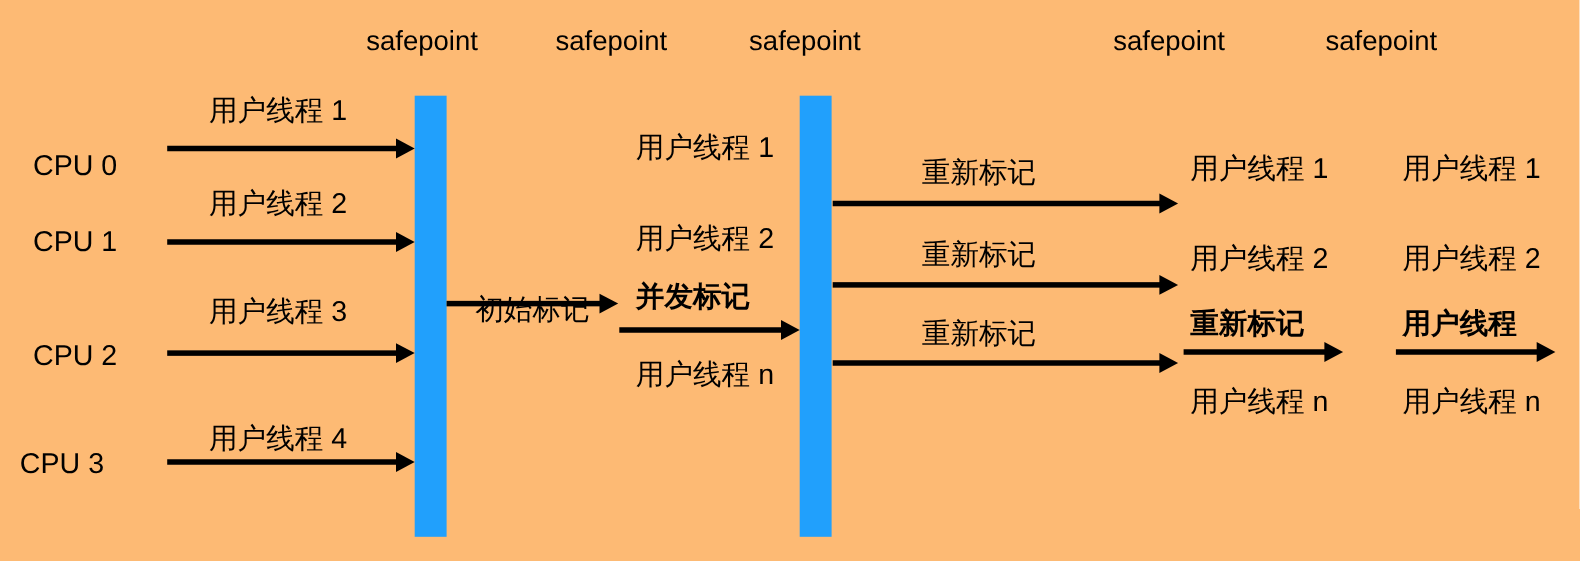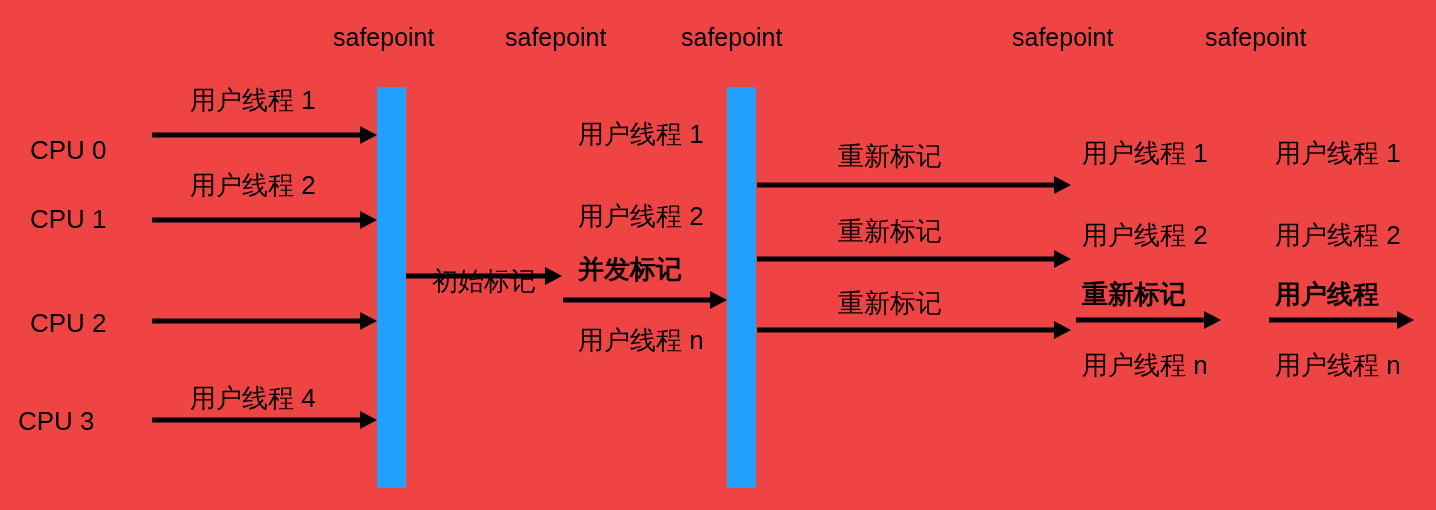--- a/index.html
+++ b/index.html
@@ -4,21 +4,21 @@
 <style>
   html, body {
     margin: 0;
     padding: 0;
     background: #ffffff;
   }
   #canvas {
     position: relative;
     width: 1436px;
     height: 510px;
-    background: #ef4444;
+    background: #fdba74;
     font-family: "Liberation Sans", "DejaVu Sans", sans-serif;
     color: #000000;
     overflow: hidden;
   }
   .lbl {
     position: absolute;
     white-space: nowrap;
     line-height: 1;
     font-size: 26px;
     color: #000;
@@ -73,20 +73,21 @@
   <div class="bar" style="left: 377px; top: 87px; width: 29px; height: 401px; background: rgb(33, 160, 252);"></div>
   <div class="bar" style="left: 727px; top: 87px; width: 29px; height: 401px; background: rgb(33, 160, 252);"></div>
 
   <div class="lbl" style="left: 30px; top: 121px; margin-top: 16px;">CPU 0</div>
   <div class="lbl" style="left: 30px; top: 206px;">CPU 1</div>
   <div class="lbl" style="left: 30px; top: 310px;">CPU 2</div>
   <div class="lbl" style="left: 18px; top: 408px;">CPU 3</div>
 
   <div class="lbl cn" style="left: 190px; top: 87px;">用户线程 1</div>
   <div class="lbl cn" style="left: 190px; top: 172px;">用户线程 2</div>
+  <div class="lbl cn" style="left: 190px; top: 270px;">用户线程 3</div>
   <div class="lbl cn" style="left: 190px; top: 385px;">用户线程 4</div>
 
   <div class="arrow" style="left: 152px; top: 135px; width: 224px;">
       <span class="shaft" style="width: 209px; background: rgb(0, 0, 0);"></span>
       <span class="head" style="left: 208px; border-left-color: rgb(0, 0, 0);"></span>
     </div>
   <div class="arrow" style="left: 152px; top: 220px; width: 224px;">
       <span class="shaft" style="width: 209px; background: rgb(0, 0, 0);"></span>
       <span class="head" style="left: 208px; border-left-color: rgb(0, 0, 0);"></span>
     </div>

